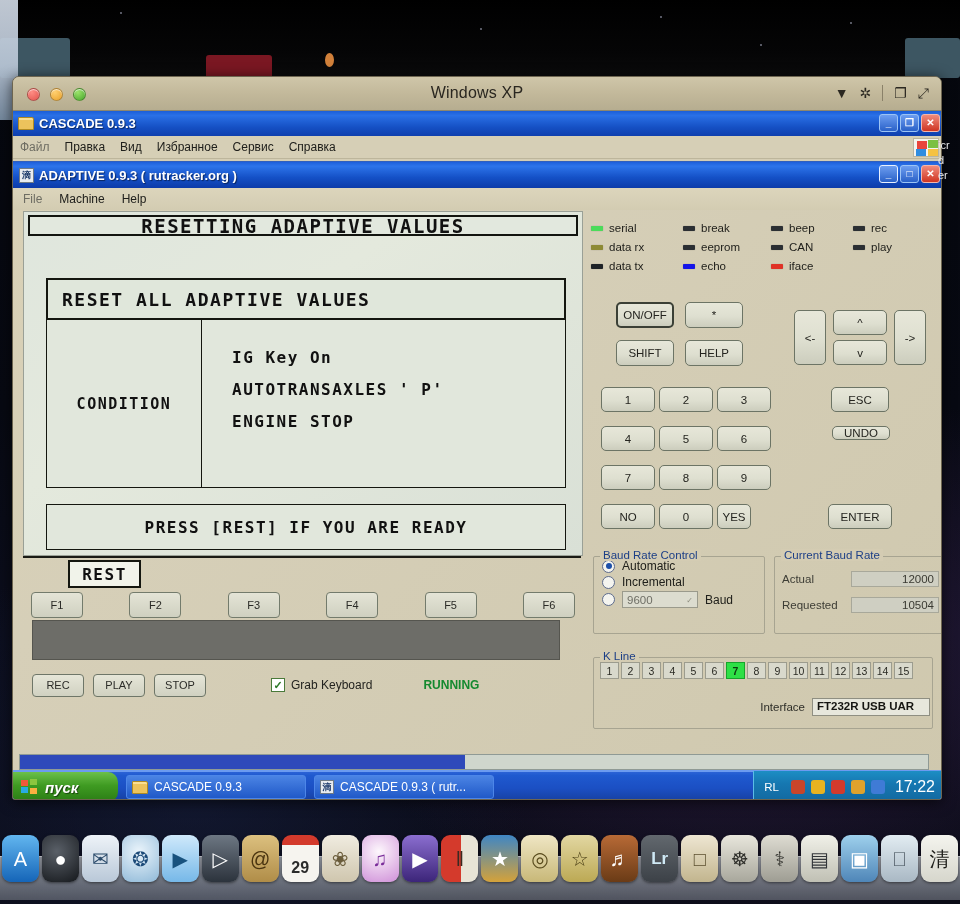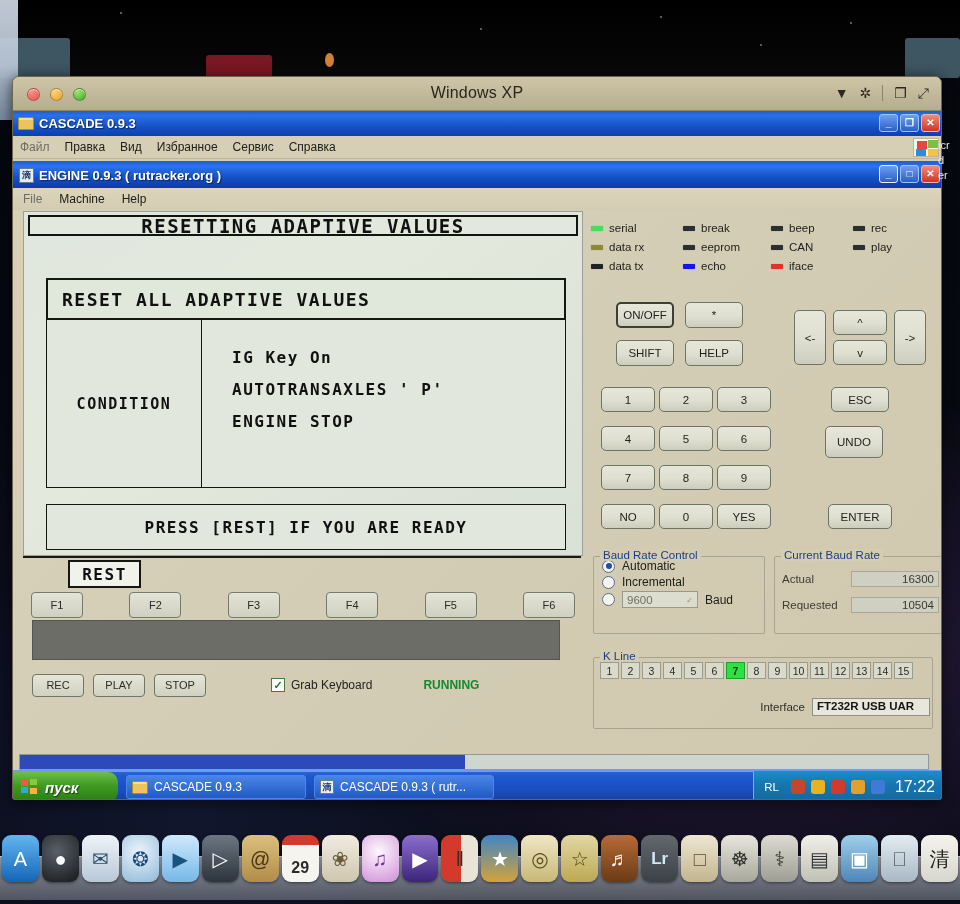--- a/index.html
+++ b/index.html
@@ -420,21 +420,21 @@
           <i style="left:14px; top:1px;  background:#7ac043;"></i>
           <i style="left:2px;  top:10px; background:#2e8ce0;"></i>
           <i style="left:14px; top:10px; background:#f5c242;"></i>
         </span>
       </div>
     </div>
 
     <div id="cascade-win">
       <div id="cascade-titlebar">
         <span class="xp-app-ico">滴</span>
-        <span class="xp-title-txt">ENGINE 0.9.3 ( rutracker.org )</span>
+        <span class="xp-title-txt">ADAPTIVE 0.9.3 ( rutracker.org )</span>
         <span class="xp-btns">
           <span class="xp-btn" style="border-color:#e8f0ff">_</span>
           <span class="xp-btn">□</span>
           <span class="xp-btn close">✕</span>
         </span>
       </div>
 
       <div id="cascade-body">
 
         <div id="cascade-menubar">
@@ -560,29 +560,29 @@
             <div class="kp" style="left:126px; top:85px;  width:54px; height:25px;">3</div>
             <div class="kp" style="left:10px;  top:124px; width:54px; height:25px;">4</div>
             <div class="kp" style="left:68px;  top:124px; width:54px; height:25px;">5</div>
             <div class="kp" style="left:126px; top:124px; width:54px; height:25px;">6</div>
             <div class="kp" style="left:10px;  top:163px; width:54px; height:25px;">7</div>
             <div class="kp" style="left:68px;  top:163px; width:54px; height:25px;">8</div>
             <div class="kp" style="left:126px; top:163px; width:54px; height:25px;">9</div>
 
             <div class="kp" style="left:10px;  top:202px; width:54px; height:25px;">NO</div>
             <div class="kp" style="left:68px;  top:202px; width:54px; height:25px;">0</div>
-            <div class="kp" style="left:126px; top:202px; width:54px; height:25px;">YES</div>
+            <div class="kp" style="left:126px; top:202px; width:34px; height:25px;">YES</div>
 
             <div class="kp" style="left:203px; top:8px;  width:32px; height:55px;">&lt;-</div>
             <div class="kp" style="left:242px; top:8px;  width:54px; height:25px;">^</div>
             <div class="kp" style="left:242px; top:38px; width:54px; height:25px;">v</div>
             <div class="kp" style="left:303px; top:8px;  width:32px; height:55px;">-&gt;</div>
 
             <div class="kp" style="left:240px; top:85px;  width:58px; height:25px;">ESC</div>
-            <div class="kp" style="left:234px; top:124px; width:58px; height:32px;">UNDO</div>
+            <div class="kp" style="left:241px; top:124px; width:58px; height:14px;">UNDO</div>
             <div class="kp" style="left:237px; top:202px; width:64px; height:25px;">ENTER</div>
           </div>
 
           <div class="grp" style="left:2px; top:342px; width:172px; height:78px;">
             <span class="grp-title">Baud Rate Control</span>
             <div class="radio-row">
               <span class="radio on">
                   <i></i>
                 </span>
               <span class="radio-lbl">Automatic</span>
@@ -598,21 +598,21 @@
                 <span class="arrow">✓</span>
               </span>
               <span class="radio-lbl">Baud</span>
             </div>
           </div>
 
           <div class="grp" style="left:183px; top:342px; width:180px; height:78px;">
             <span class="grp-title">Current Baud Rate</span>
             <div class="field-row" style="margin-top:14px;">
               <span class="field-lbl">Actual</span>
-              <span class="field-val">16300</span>
+              <span class="field-val">12000</span>
             </div>
             <div class="field-row" style="margin-top:10px;">
               <span class="field-lbl">Requested</span>
               <span class="field-val">10504</span>
             </div>
           </div>
 
           <div class="grp" style="left:2px; top:443px; width:340px; height:72px;">
             <span class="grp-title">K Line</span>
             <div id="kline-cells">

